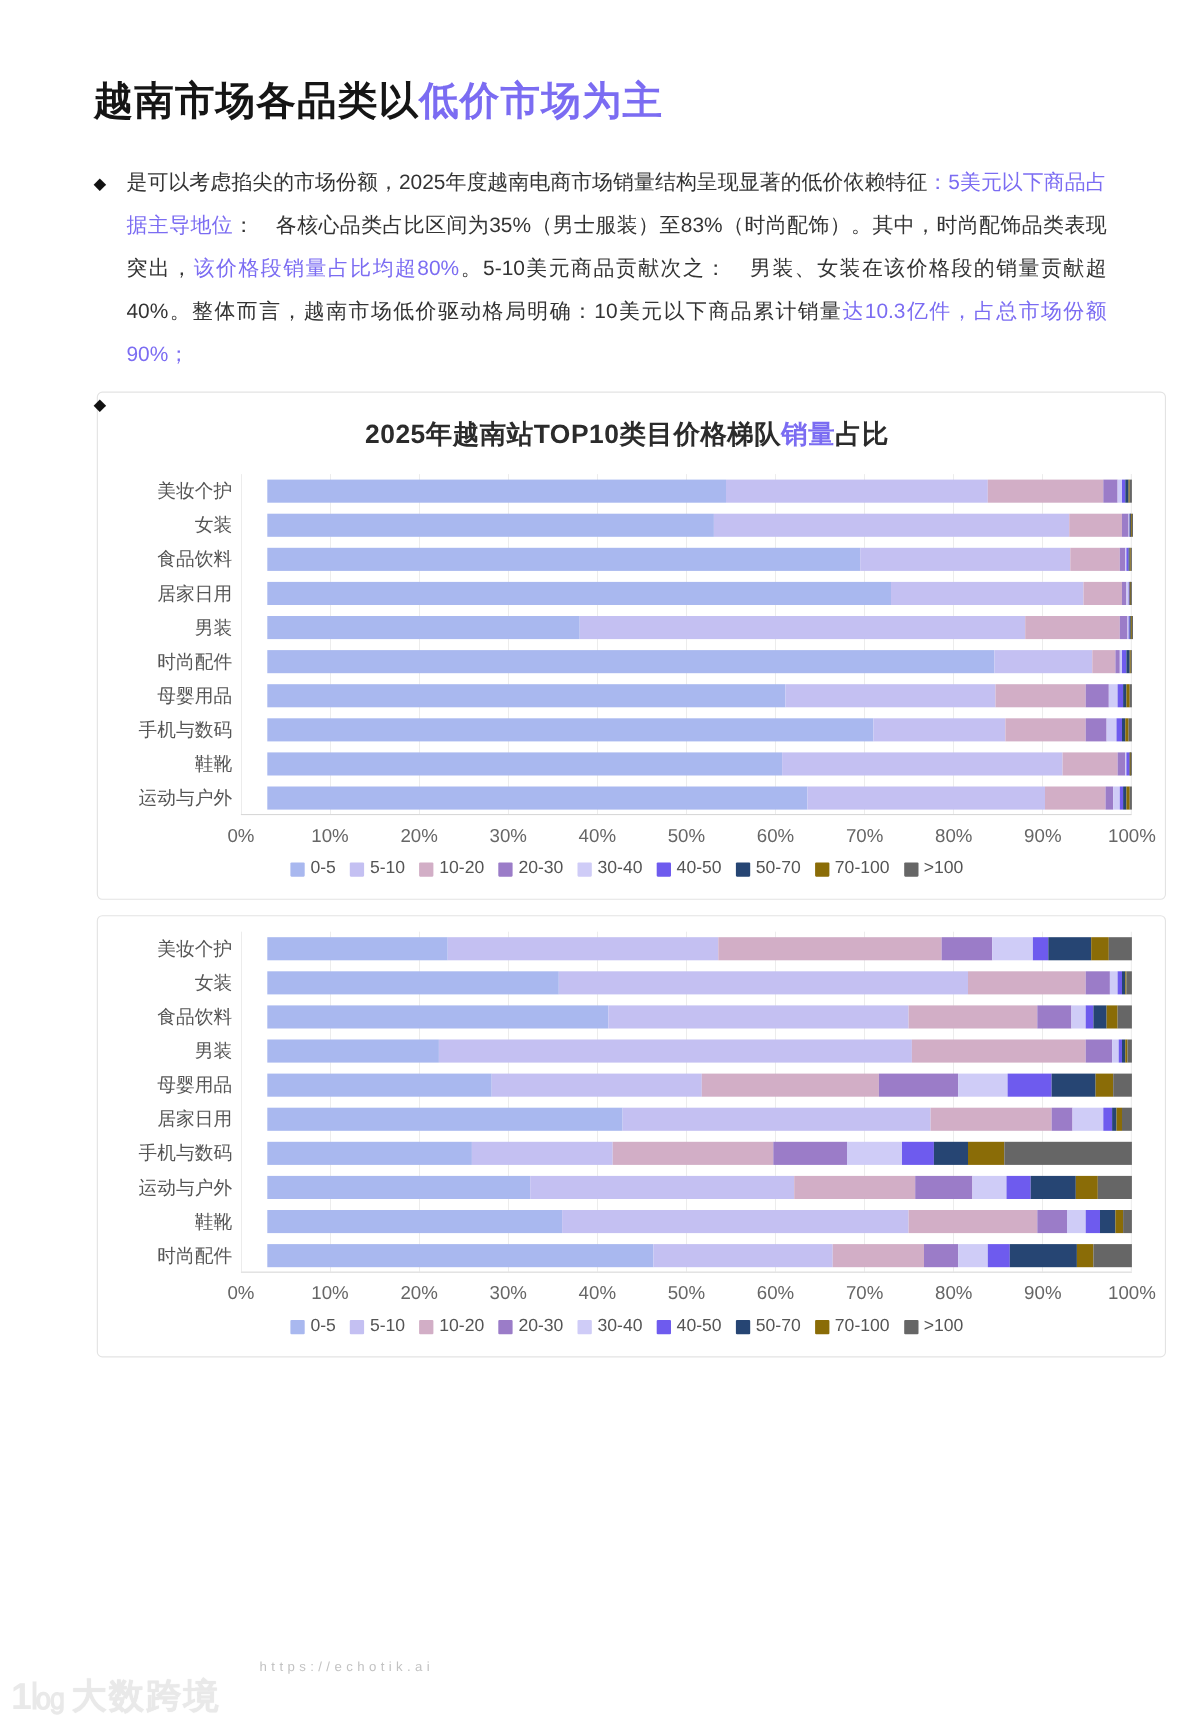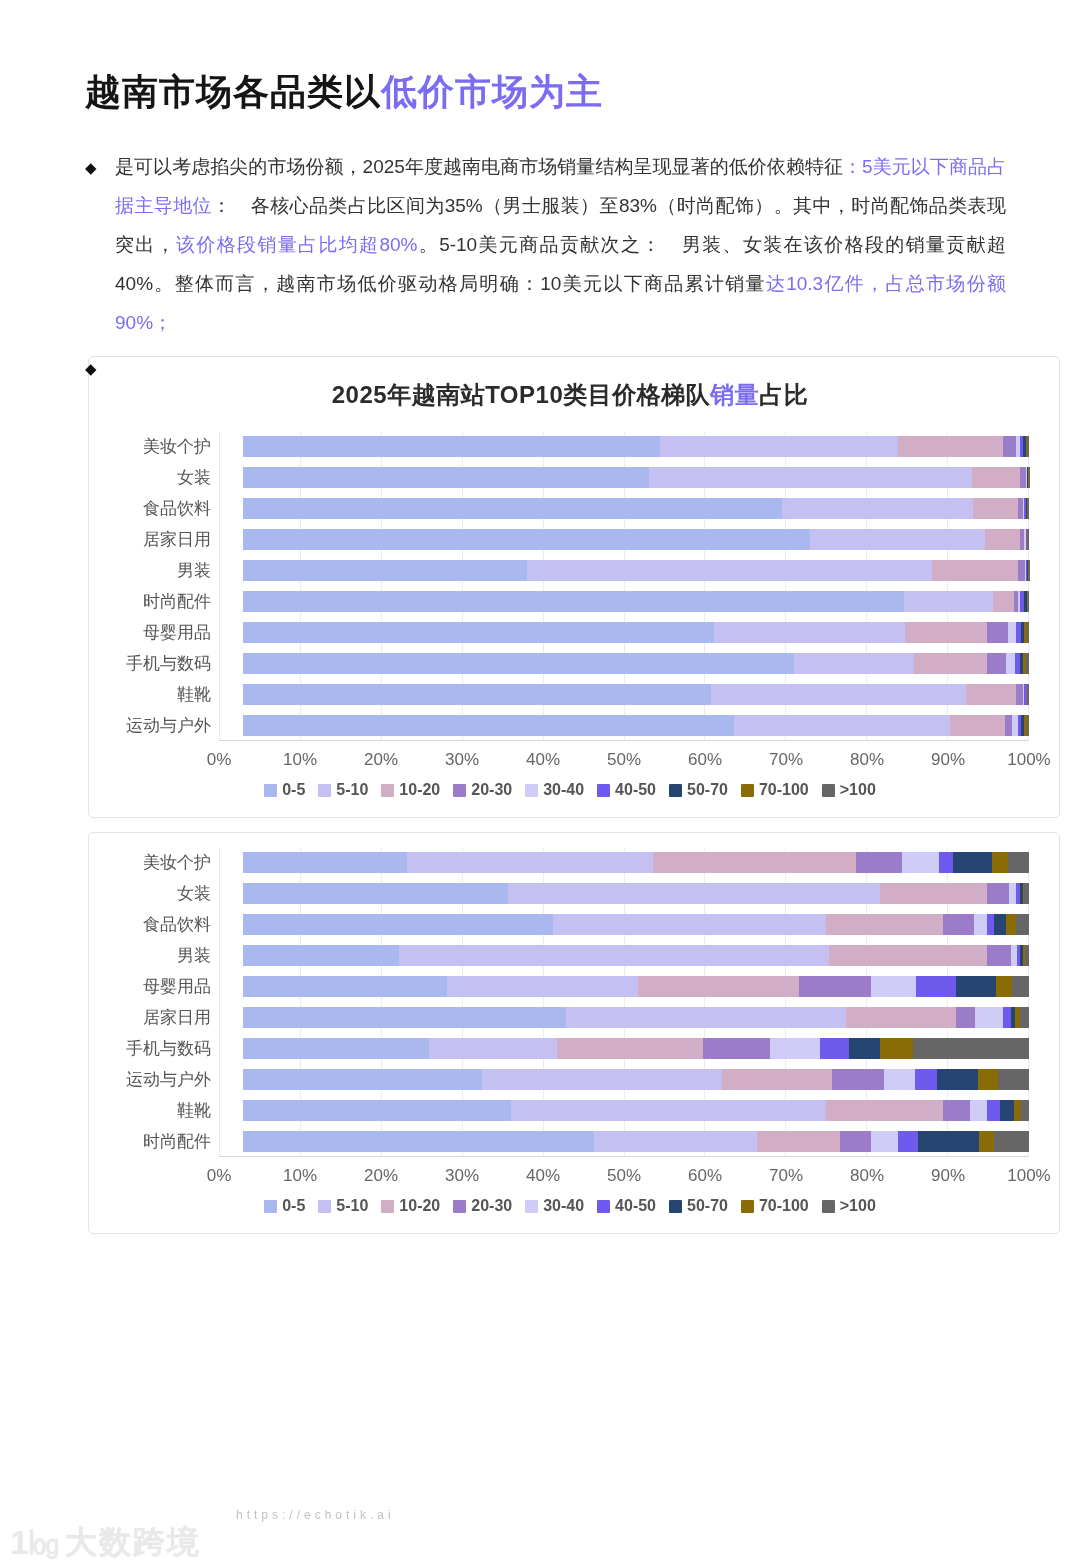--- a/index.html
+++ b/index.html
@@ -28,21 +28,21 @@
   .crow{display:flex;align-items:center;height:31px;gap:24px;}
   .clabel{width:100px;padding-right:8px;flex:0 0 100px;text-align:right;
     font-size:17px;color:#555;white-space:nowrap;}
   .ctrack{flex:1;height:21px;display:flex;position:relative;z-index:1;}
   .seg{height:100%;}
   .x-axis{margin-left:108px;position:relative;height:36px;}
   .x-axis span{position:absolute;top:9px;transform:translateX(-50%);
     font-size:17px;color:#666;white-space:nowrap;}
   .legend{display:flex;justify-content:center;align-items:center;gap:13px;
     margin:4px 0 10px 0;flex-wrap:nowrap;}
-  .legend-item{display:flex;align-items:center;font-size:16px;color:#555;font-weight:bold;}
+  .legend-item{display:flex;align-items:center;font-size:16px;color:#555;}
   .swatch{width:13px;height:13px;display:inline-block;margin-right:5px;border-radius:1px;}
   
   .site-url{position:absolute;left:236px;top:1508px;font-size:12px;color:#c2c2c2;letter-spacing:4px;}
   .watermark{position:absolute;left:10px;top:1520px;display:flex;align-items:center;
     color:#e9e9e9;font-weight:700;}
   .wm-logo{font-size:34px;letter-spacing:-2px;font-weight:800;}
   .wm-text{font-size:32px;margin-left:6px;letter-spacing:2px;
     text-shadow:0 0 1px #e2e2e2;}
 </style>
 </head>

